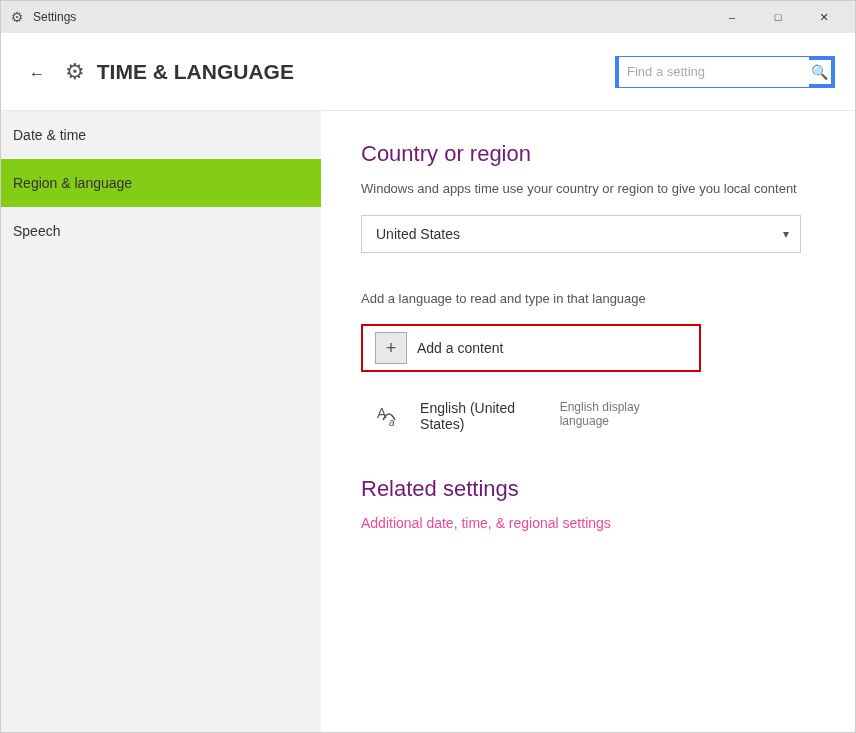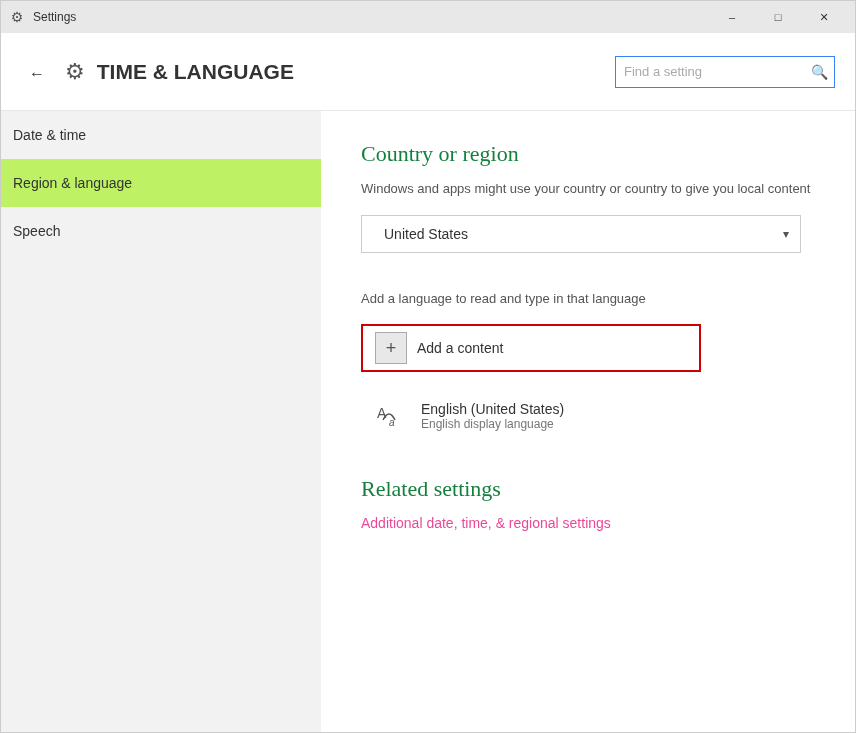--- a/index.html
+++ b/index.html
@@ -110,21 +110,21 @@
     .header-title {
       font-size: 21px;
       font-weight: 600;
       color: #333;
       flex: 1;
     }
 
     .search-box {
       display: flex;
       align-items: center;
-      border: 1px solid #3b82f6;
+      border: 4px solid #3b82f6;
       height: 32px;
       width: 220px;
     }
 
     .search-input {
       border: none;
       outline: none;
       padding: 0 8px;
       font-size: 13px;
       color: #333;
@@ -169,58 +169,57 @@
       height: 48px;
       display: flex;
       align-items: center;
       padding: 0 12px;
       cursor: pointer;
       font-size: 14px;
       color: #333;
     }
 
     .sidebar-item.active {
-      background: #bef264;
+      background: #84cc16;
     }
 
     
     .content {
       flex: 1;
       background: #fff;
       overflow-y: auto;
       padding: 30px 40px;
     }
 
     .section-title {
       font-size: 22px;
       font-weight: 300;
-      color: #15803d;
+      color: #701a75;
       margin-bottom: 12px;
-      font-family: Liberation Serif, serif;
     }
 
     .section-desc {
       font-size: 13px;
       color: #555;
       margin-bottom: 16px;
       line-height: 1.5;
     }
 
     .select-wrapper {
       position: relative;
       width: 440px;
       margin-bottom: 36px;
     }
 
     .select-wrapper select {
       width: 100%;
       height: 38px;
       border: 1px solid #ccc;
       background: #fff;
-      padding: 0 22px;
+      padding: 0 14px;
       font-size: 14px;
       color: #333;
       appearance: none;
       cursor: pointer;
       outline: none;
     }
 
     .select-chevron {
       position: absolute;
       right: 12px;
@@ -280,21 +279,21 @@
       height: 36px;
       display: flex;
       align-items: center;
       justify-content: center;
       font-size: 22px;
       color: #555;
     }
 
     .lang-info {
       display: flex;
-      flex-direction: column;
+      flex-direction: row;
     }
 
     .lang-name {
       font-size: 14px;
       color: #333;
     }
 
     .lang-sub {
       font-size: 12px;
       color: #777;
@@ -350,21 +349,21 @@
         <span>Region &amp; language</span>
       </div>
       <div class="sidebar-item">
         <span>Speech</span>
       </div>
     </div>
 
     <div class="content">
 
       <h2 class="section-title">Country or region</h2>
-      <p class="section-desc">Windows and apps might use your country or country to give you local content</p>
+      <p class="section-desc">Windows and apps time use your country or region to give you local content</p>
 
       <div class="select-wrapper">
         <select>
           <option>United States</option>
           <option>United Kingdom</option>
           <option>Canada</option>
           <option>Australia</option>
           <option>Germany</option>
           <option>France</option>
           <option>Japan</option>

